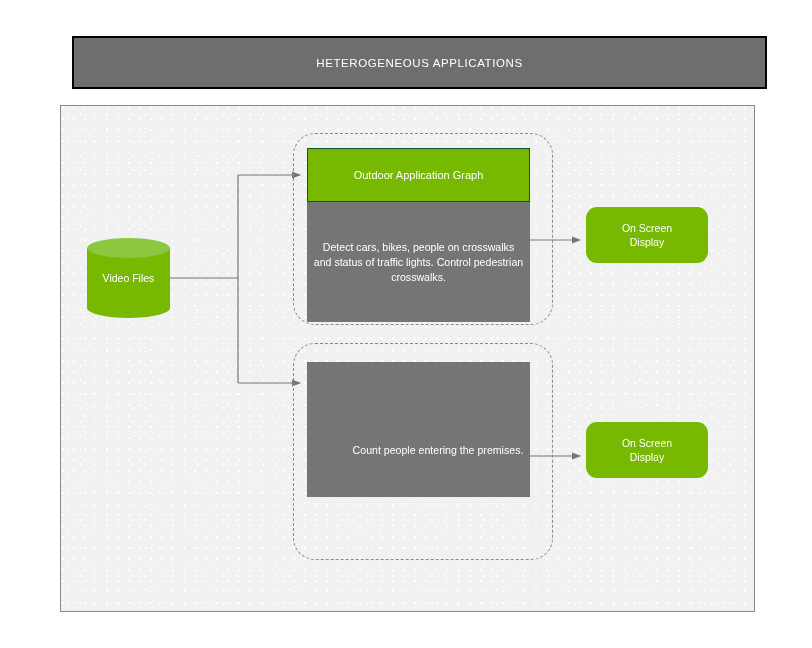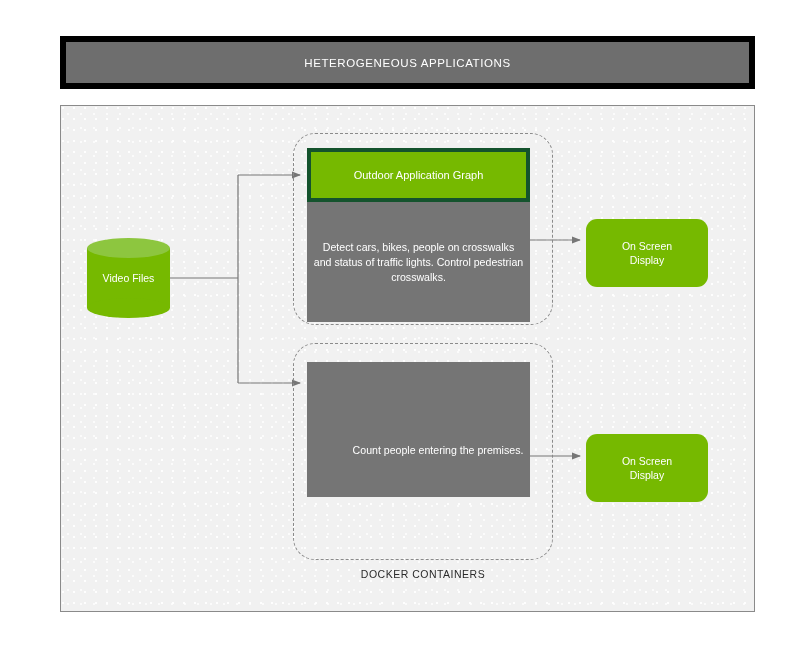--- a/index.html
+++ b/index.html
@@ -16,26 +16,26 @@
   #stage {
     position: relative;
     width: 812px;
     height: 648px;
     background: #ffffff;
   }
 
   
   .title-bar {
     position: absolute;
-    left: 60px;
+    left: 72px;
     top: 36px;
     width: 695px;
     height: 53px;
     background: #6e6e6e;
-    border: 6px solid #000000;
+    border: 2px solid #000000;
     box-sizing: border-box;
     display: flex;
     align-items: center;
     justify-content: center;
   }
   .title-bar-text {
     color: #ffffff;
     font-size: 11.5px;
     letter-spacing: 0.6px;
     font-family: "Liberation Sans", sans-serif;
@@ -137,21 +137,21 @@
   .app-card {
     position: absolute;
     width: 223px;
   }
   #card-outdoor { left: 307px; top: 148px; }
   #card-indoor  { left: 307px; top: 362px; }
 
   .app-header {
     height: 54px;
     background: #76b900;
-    border: 4px solid #14532d;
+    border: 1px solid #14532d;
     box-sizing: border-box;
     display: flex;
     align-items: center;
     justify-content: center;
     color: #ffffff;
     font-size: 11px;
   }
   .app-body {
     background: #757575;
     box-sizing: border-box;
@@ -165,31 +165,30 @@
     padding: 0 6px;
   }
   #body-outdoor { height: 120px; }
   #body-indoor  { height: 135px; }
   #body-indoor .app-body-text { margin-top: 42px; margin-left: 39px; }
 
   
   .osd-box {
     position: absolute;
     width: 122px;
-    height: 68px;
+    height: 56px;
     background: #76b900;
     border-radius: 11px;
     display: flex;
     align-items: center;
     justify-content: center;
     text-align: center;
     color: #ffffff;
     font-size: 10.5px;
     line-height: 14px;
-    margin-top: 12px;
   }
   #osd-outdoor { left: 586px; top: 207px; }
   #osd-indoor  { left: 586px; top: 422px; }
 
   
   .svg-layer {
     position: absolute;
     left: 0;
     top: 0;
     width: 812px;
@@ -259,15 +258,14 @@
       <span>Display</span>
     </span>
   </div>
   <div class="osd-box" id="osd-indoor">
     <span>
       <span>On Screen</span><br>
       <span>Display</span>
     </span>
   </div>
 
-  <div class="docker-caption">DOCKER CONTAINERS</div>
 
 </div>
 
 </body></html>

